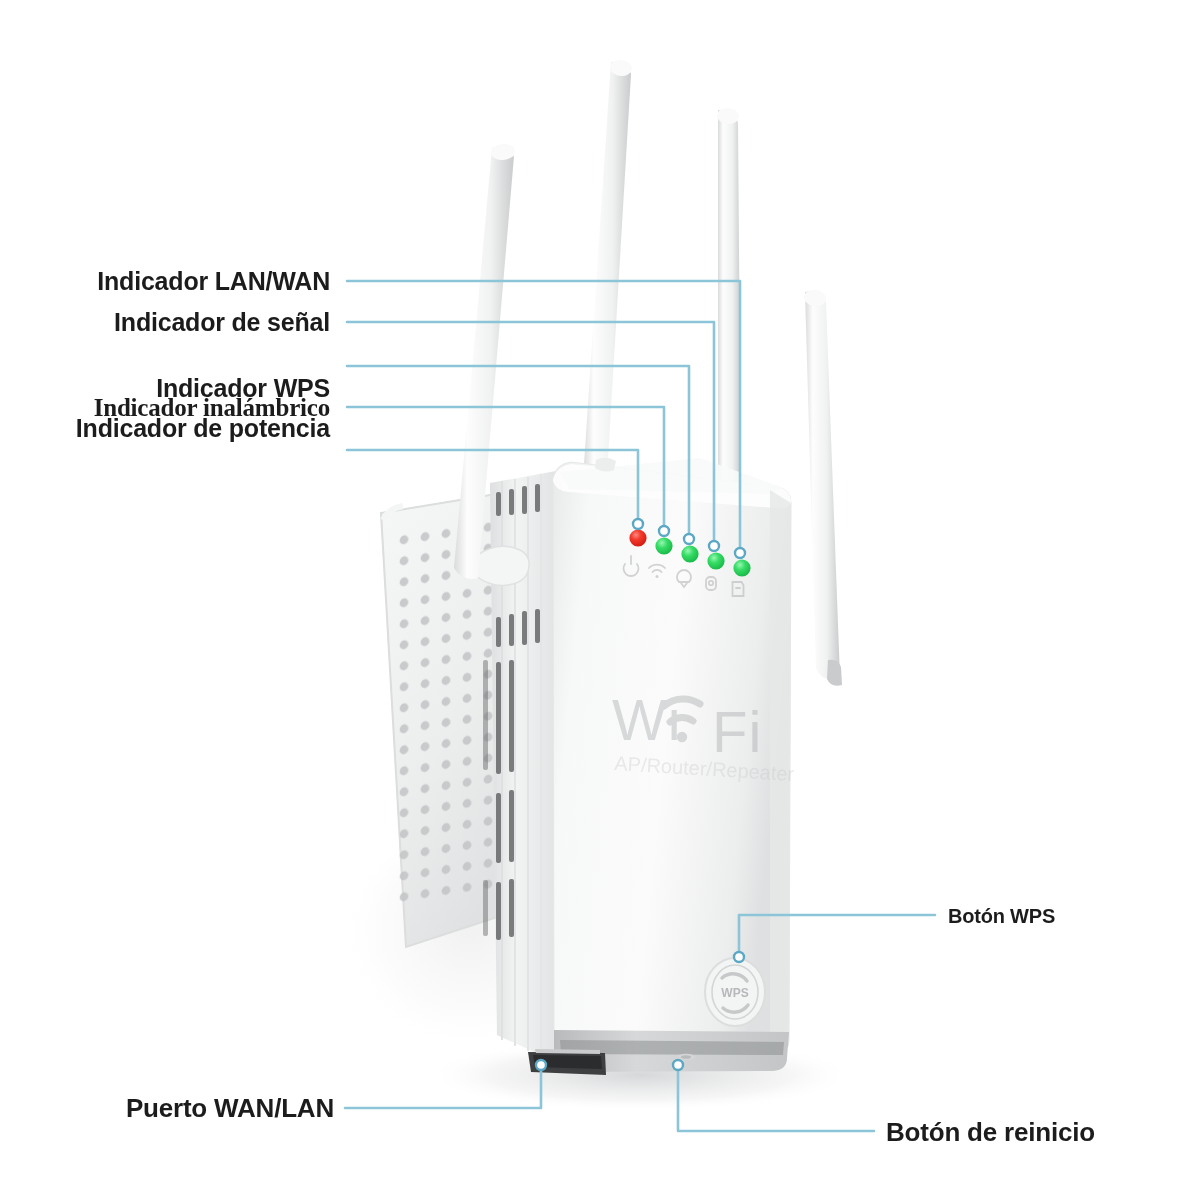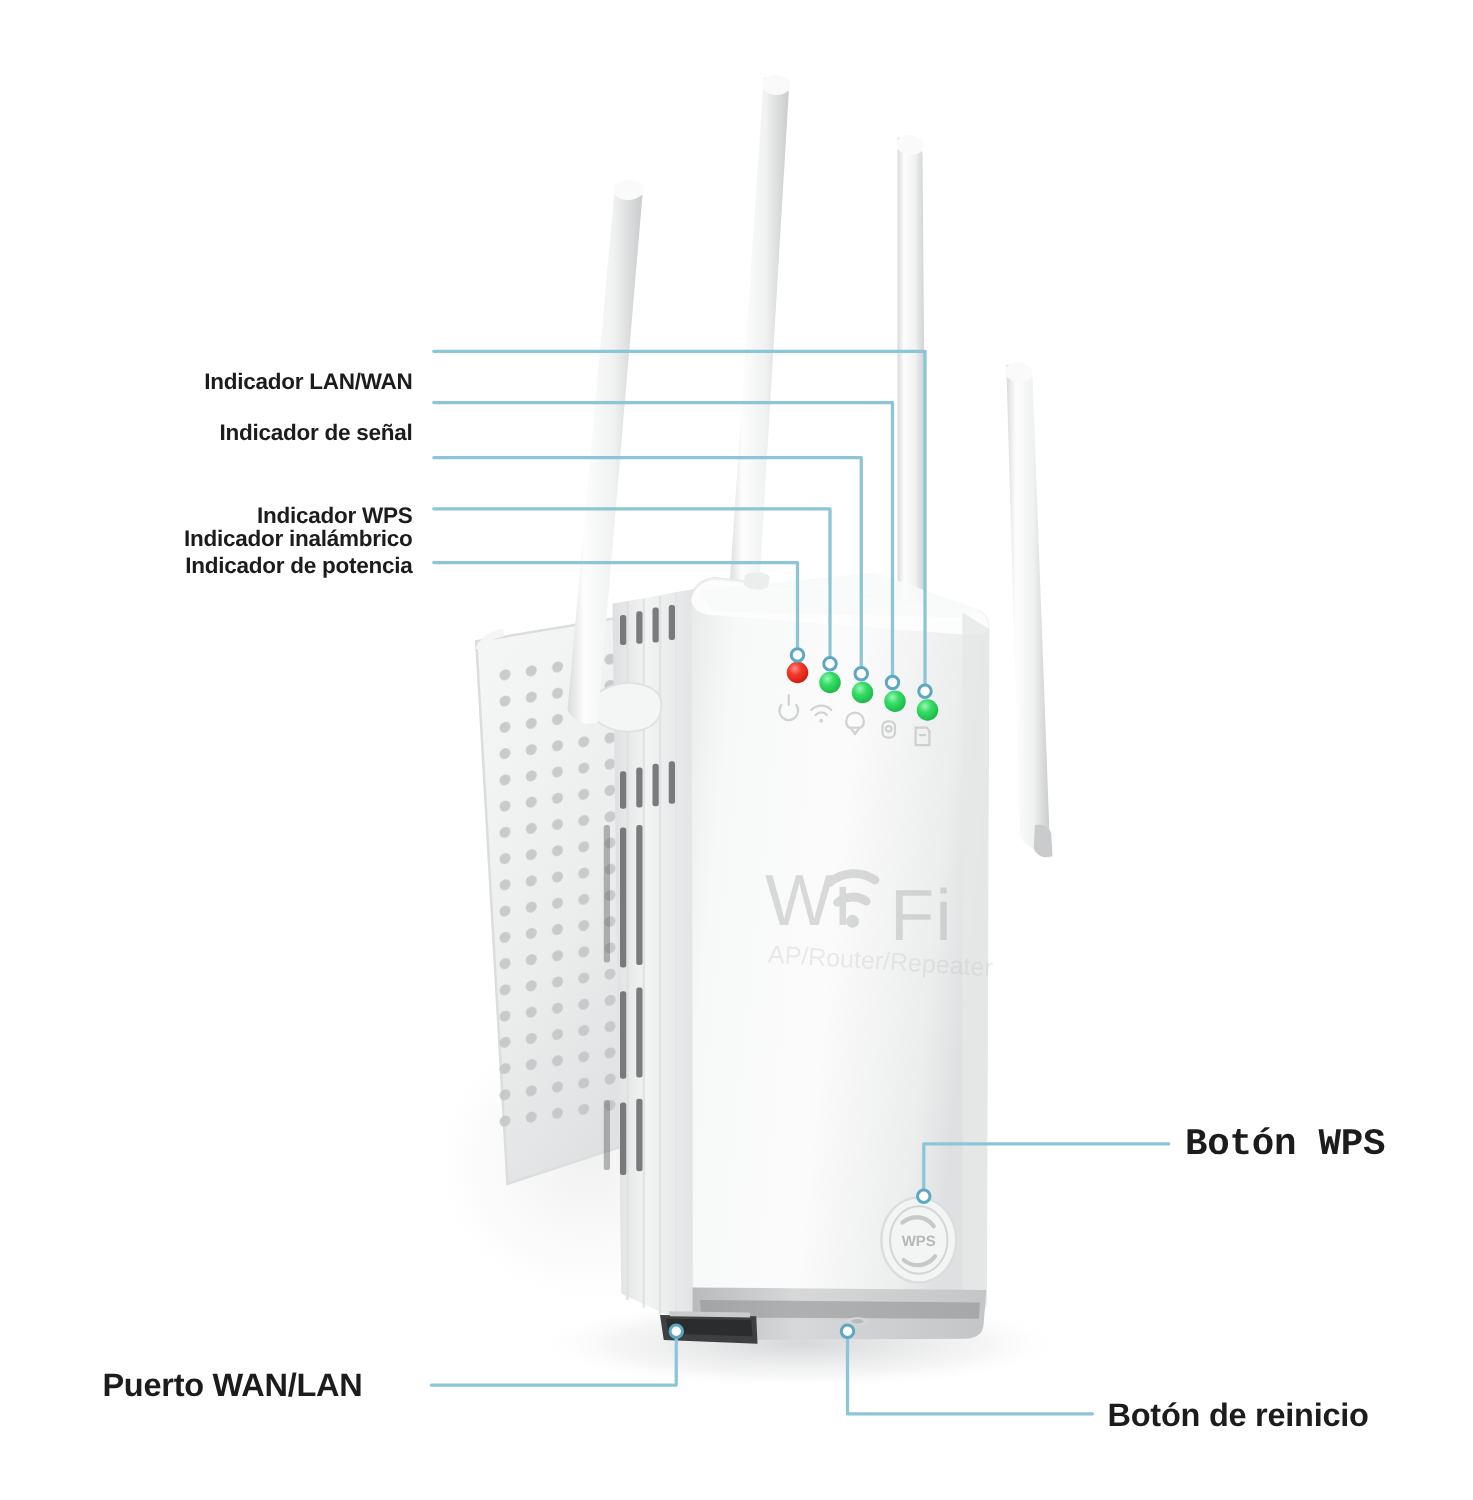--- a/index.html
+++ b/index.html
@@ -19,23 +19,23 @@
     font-family:"Liberation Sans", sans-serif;
     font-weight:bold;
     color:#1c1c1c;
     white-space:nowrap;
     letter-spacing:-0.2px;
     line-height:1;
   }
   .lbl-left{ text-align:right; transform:translateY(-50%); }
   .lbl-right{ text-align:left; transform:translateY(-50%); }
 
-  .indicator-label{ font-size:18px;margin-top:24px; }
+  .indicator-label{ font-size:25px; }
   .bottom-label{ font-size:26px; }
-  .wps-label{ font-size:30px;font-family:Liberation Mono, monospace; }
+  .wps-label{ font-size:20px; }
 
   
   #vector{position:absolute;left:0;top:0;width:1178px;height:1200px;}
 
   
   .dev{position:absolute;}
 </style>
 </head>
 <body>
 
@@ -286,23 +286,23 @@
       <circle cx="678" cy="1065" r="5"></circle>
     </g>
   </svg>
 
   <div class="callout-label lbl-left indicator-label" style="right:848px;top:281px;">Indicador LAN/WAN</div>
 
   <div class="callout-label lbl-left indicator-label" style="right:848px;top:322px;">Indicador de señal</div>
 
   <div class="callout-label lbl-left indicator-label" style="right:848px;top:388px;">Indicador WPS</div>
 
-  <div class="callout-label lbl-left indicator-label" style="right:848px;top:407px;">Indicador inalámbrico</div>
+  <div class="callout-label lbl-left indicator-label" style="right:848px;top:407px;font-family:Liberation Serif, serif;">Indicador inalámbrico</div>
 
   <div class="callout-label lbl-left indicator-label" style="right:848px;top:428px;">Indicador de potencia</div>
 
   <div class="callout-label lbl-right wps-label" style="left:948px;top:916px;">Botón WPS</div>
 
-  <div class="callout-label lbl-left bottom-label" style="right:888px;top:1108px;">Puerto WAN/LAN</div>
+  <div class="callout-label lbl-left bottom-label" style="right:844px;top:1108px;">Puerto WAN/LAN</div>
 
   <div class="callout-label lbl-right bottom-label" style="left:886px;top:1132px;text-align:right;">Botón de reinicio</div>
 
 </div>
 
 </body></html>

